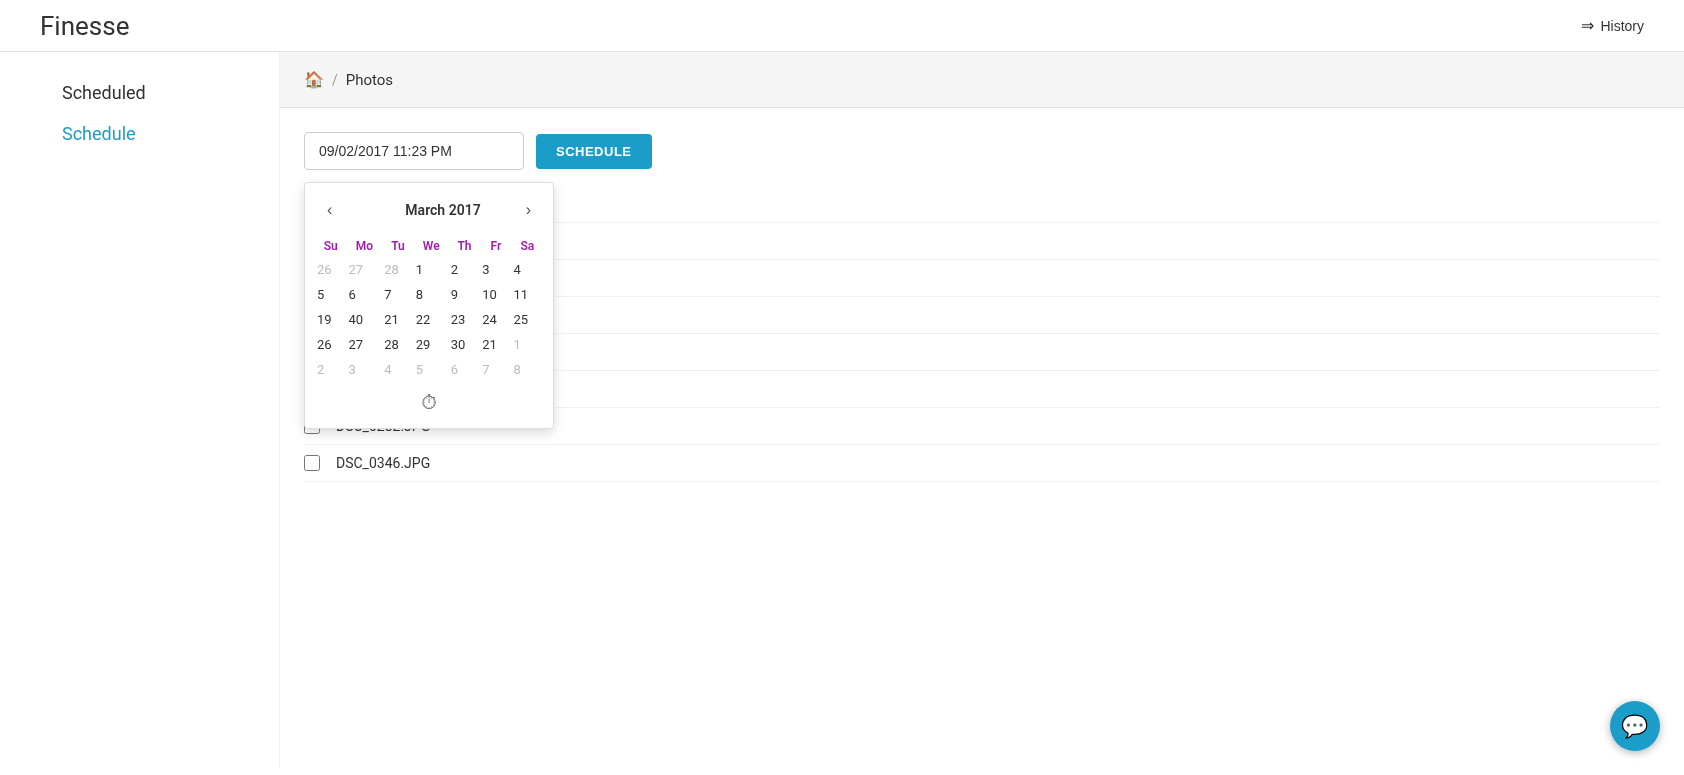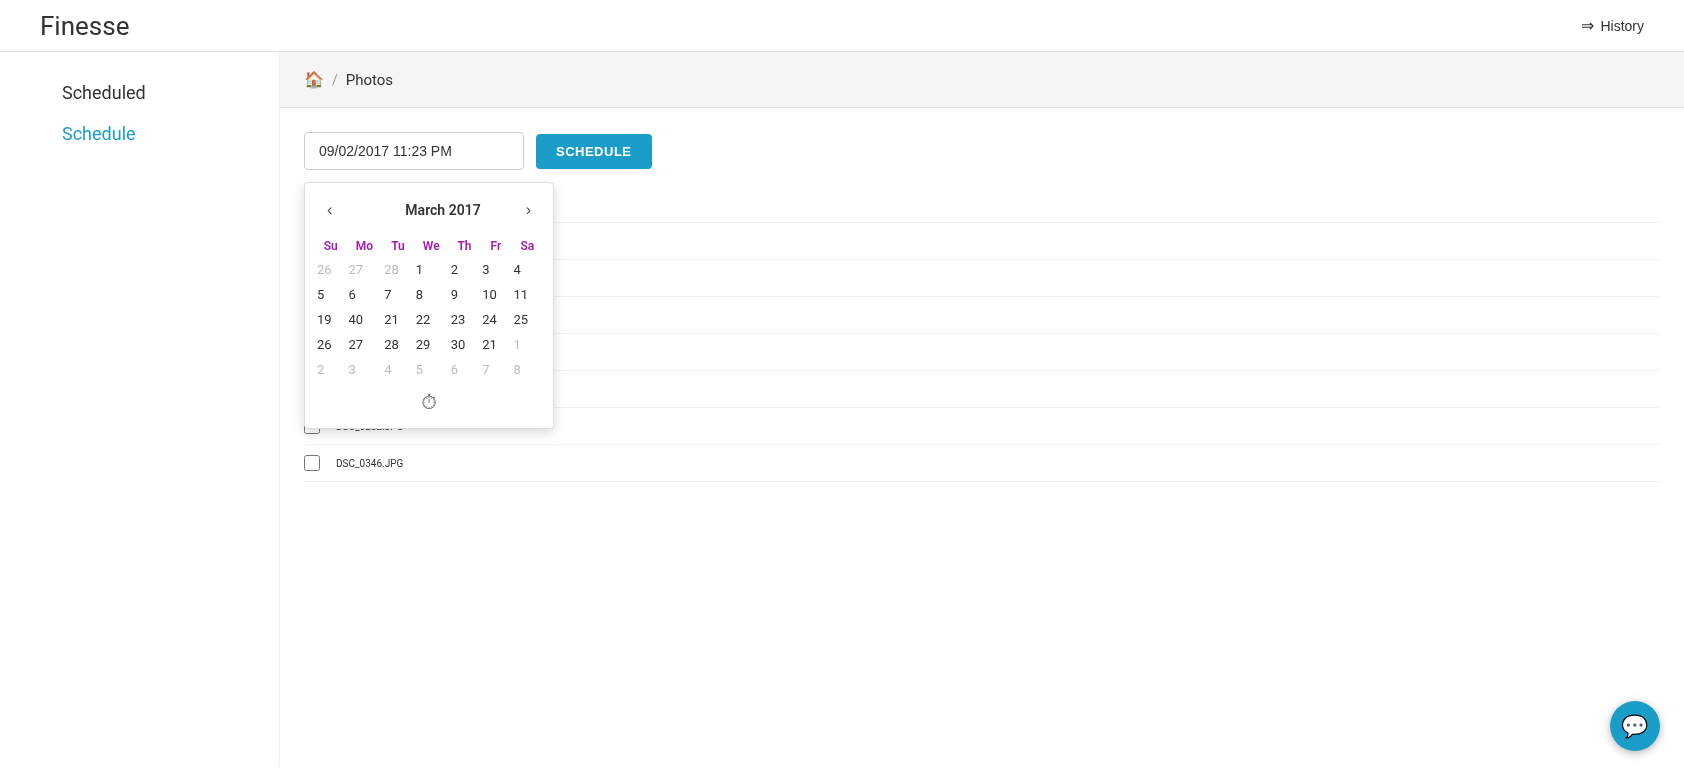--- a/index.html
+++ b/index.html
@@ -196,21 +196,21 @@
       padding: 10px 0;
       border-bottom: 1px solid #f0f0f0;
     }
     .file-checkbox {
       width: 16px;
       height: 16px;
       cursor: pointer;
       accent-color: #1a9ec9;
     }
     .file-name {
-      font-size: 10px;
+      font-size: 14px;
       color: #333;
     }
 
     
     .chat-button {
       position: fixed;
       bottom: 24px;
       right: 24px;
       width: 50px;
       height: 50px;

